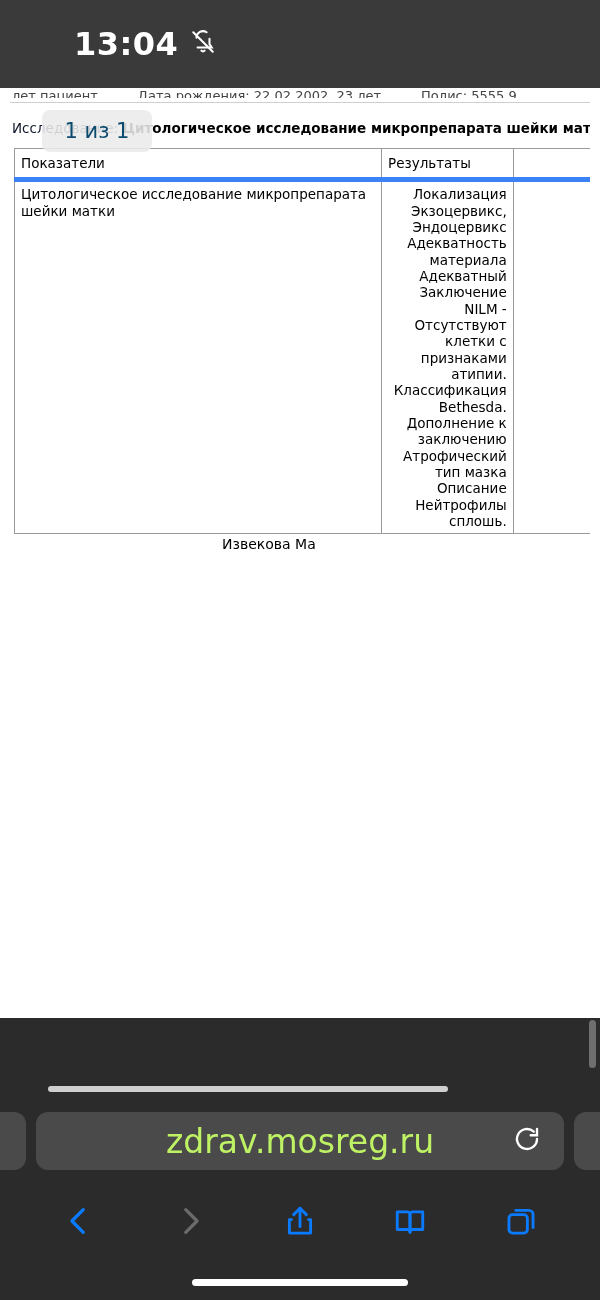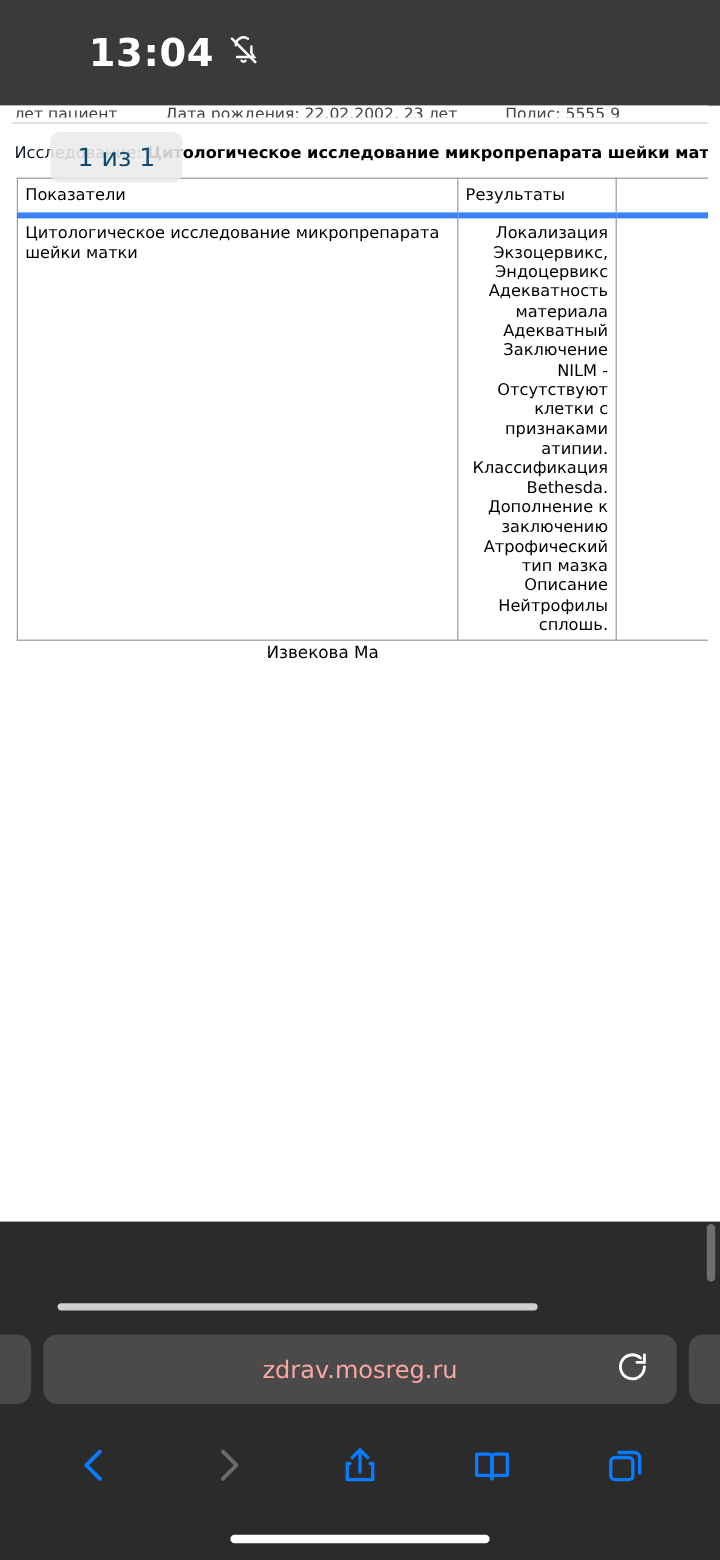--- a/index.html
+++ b/index.html
@@ -234,22 +234,22 @@
     flex: 1 1 auto;
     height: 58px;
     background: #4a4a4a;
     border-radius: 12px;
     display: flex;
     align-items: center;
     justify-content: center;
     position: relative;
   }
   .url-text {
-    color: #fca5a5;
-    font-size: 20px;
+    color: #bef264;
+    font-size: 33px;
   }
   .reload-icon {
     position: absolute;
     right: 22px;
     top: 50%;
     transform: translateY(-50%);
   }
   .toolbar {
     position: absolute;
     top: 168px; left: 0;

